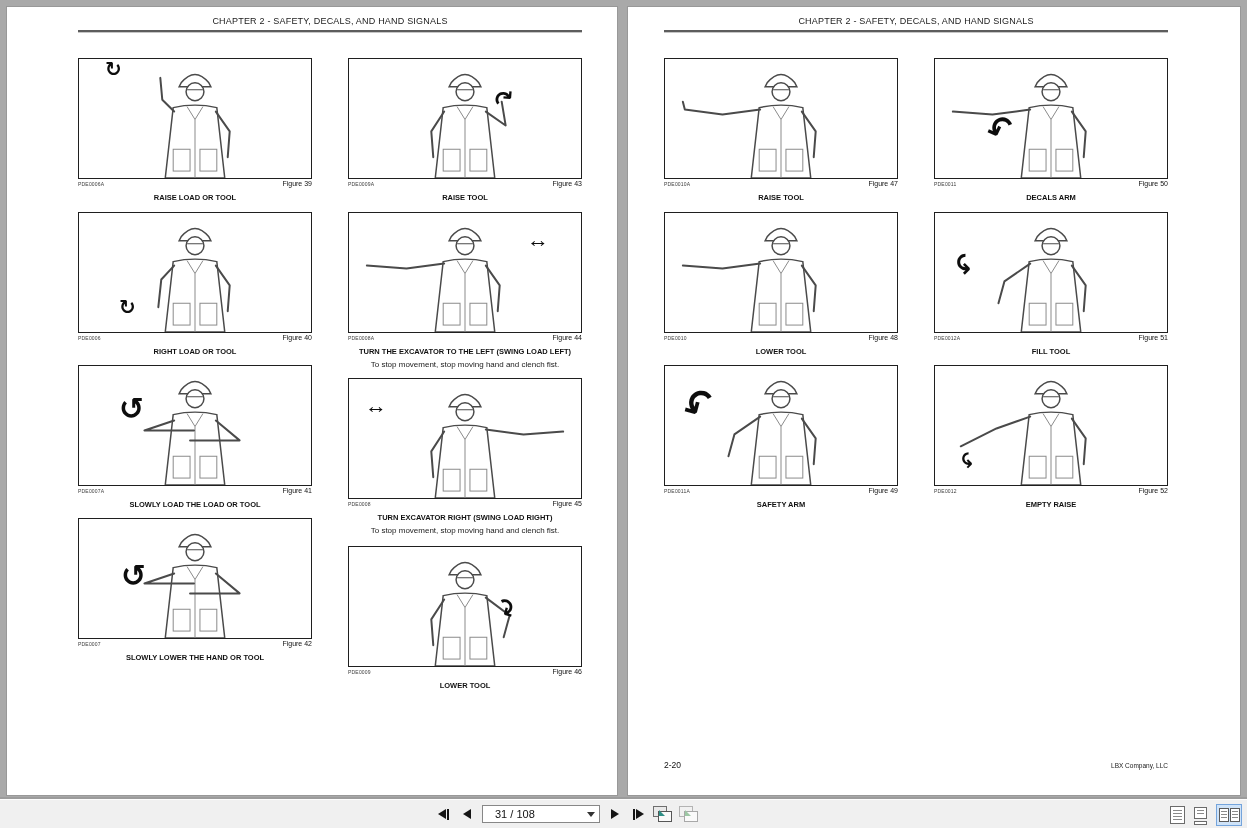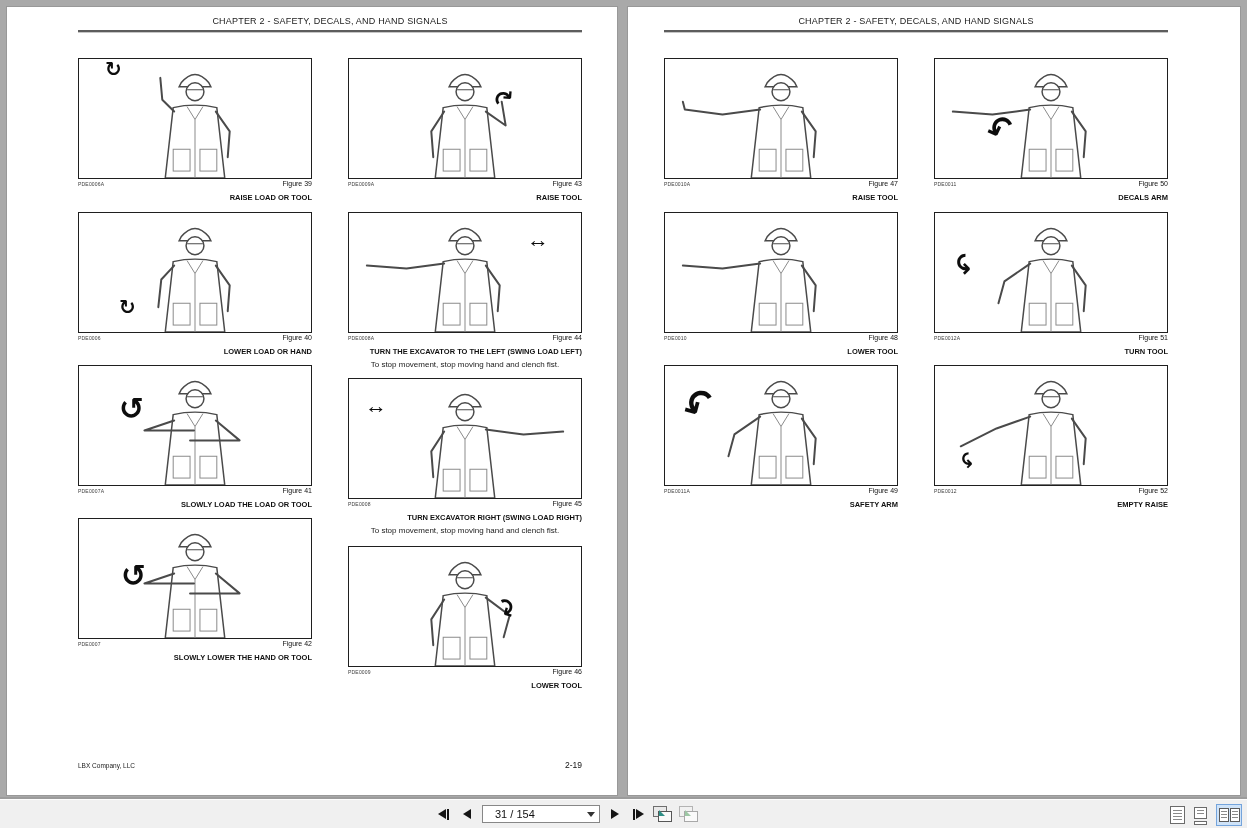--- a/index.html
+++ b/index.html
@@ -19,21 +19,21 @@
   .pg-header .htext{text-align:center;font-size:9px;color:#1a1a1a;letter-spacing:.2px;white-space:nowrap;}
   .pg-header .rule{margin-top:4px;height:2px;background:#5d5d5d;border-bottom:1px solid #c6c6c6;}
   .fig-layer{position:absolute;inset:0;}
   .fig-block{position:absolute;width:234px;}
   .fig-box{height:119px;border:1px solid #1f1f1f;background:#fff;position:relative;overflow:hidden;}
   .fig-box svg{position:absolute;left:0;top:0;width:100%;height:100%;}
   .sig-arrow{position:absolute;font-weight:bold;color:#0d0d0d;line-height:1;user-select:none;}
   .meta-row{display:flex;justify-content:space-between;align-items:baseline;margin-top:1px;}
   .fig-code{font-size:5px;color:#3c3c3c;letter-spacing:.2px;}
   .fig-num{font-size:7px;color:#111;}
-  .fig-caption{margin-top:6px;text-align:right;font-weight:bold;font-size:7.5px;color:#111;white-space:nowrap;}
+  .fig-caption{margin-top:6px;text-align:center;font-weight:bold;font-size:7.5px;color:#111;white-space:nowrap;}
   .fig-note{margin-top:4px;text-align:center;font-size:8px;color:#1a1a1a;white-space:nowrap;}
   .pg-footer{position:absolute;top:753px;display:flex;justify-content:space-between;align-items:baseline;}
   #page-1 .pg-footer{left:71px;width:504px;}
   #page-2 .pg-footer{left:36px;width:504px;}
   .foot-company{font-size:6.5px;color:#222;}
   .foot-page{font-size:8.5px;color:#111;}
   
   .toolbar{position:absolute;left:0;top:800px;width:100%;height:28px;background:#f0f0f0;
            box-shadow:0 -1px 0 #fdfdfd,0 -3px 0 #9c9c9c;}
   .nav{position:absolute;left:436px;top:5px;display:flex;align-items:center;gap:7px;}
@@ -110,21 +110,21 @@
             <rect x="122" y="90" width="17" height="22" stroke="#8a8a8a" stroke-width="1" fill="none"></rect>
             <path d="M138 52 L152 72 L150 98" stroke="#4a4a4a" stroke-width="2" stroke-linecap="round" stroke-linejoin="round" fill="none"></path>
             <path d="M96 52 L83 66 L80 94" stroke="#4a4a4a" stroke-width="2" stroke-linecap="round" stroke-linejoin="round" fill="none"></path>
           </svg>
           <span class="sig-arrow" style="left: 40px; top: 84px; font-size: 20px;">↻</span>
         </div>
         <div class="meta-row">
           <span class="fig-code">PDE0006</span>
           <span class="fig-num">Figure 40</span>
         </div>
-        <div class="fig-caption">LOWER LOAD OR HAND</div>
+        <div class="fig-caption">RIGHT LOAD OR TOOL</div>
       </div>
       <div class="fig-block" style="left: 71px; top: 358px;">
         <div class="fig-box">
           <svg viewBox="0 0 234 119" preserveAspectRatio="xMidYMax meet">
             <path d="M103 23 Q117 6 131 23 L133 27 L101 27 Z" stroke="#4a4a4a" stroke-width="1.5" fill="#ffffff"></path>
             <circle cx="117" cy="32" r="9" stroke="#4a4a4a" stroke-width="1.5" fill="#ffffff"></circle>
             <line x1="109" y1="30" x2="125" y2="30" stroke="#4a4a4a" stroke-width="1"></line>
             <path d="M95 48 Q117 43 139 48 L147 119 L87 119 Z" stroke="#4a4a4a" stroke-width="1.5" fill="#ffffff"></path>
             <path d="M109 47 L117 60 L125 47" stroke="#8a8a8a" stroke-width="1" fill="none"></path>
             <line x1="117" y1="60" x2="117" y2="119" stroke="#8a8a8a" stroke-width="1" fill="none"></line>
@@ -247,24 +247,20 @@
           </svg>
           <span class="sig-arrow" style="left: 146px; top: 50px; font-size: 24px; transform: rotate(60deg);">↷</span>
         </div>
         <div class="meta-row">
           <span class="fig-code">PDE0009</span>
           <span class="fig-num">Figure 46</span>
         </div>
         <div class="fig-caption">LOWER TOOL</div>
       </div>
     </div>
-  <div class="pg-footer">
-    <span class="foot-company">LBX Company, LLC</span>
-    <span class="foot-page">2-19</span>
-  </div>
 </div>
 
 <div class="page" id="page-2">
   <div class="pg-header">
     <div class="htext">CHAPTER 2 - SAFETY, DECALS, AND HAND SIGNALS</div>
     <div class="rule"></div>
   </div>
   <div class="fig-layer">
       <div class="fig-block" style="left: 36px; top: 51px;">
         <div class="fig-box">
@@ -365,21 +361,21 @@
             <rect x="122" y="90" width="17" height="22" stroke="#8a8a8a" stroke-width="1" fill="none"></rect>
             <path d="M138 52 L152 72 L150 98" stroke="#4a4a4a" stroke-width="2" stroke-linecap="round" stroke-linejoin="round" fill="none"></path>
             <path d="M96 50 L70 68 L64 90" stroke="#4a4a4a" stroke-width="2" stroke-linecap="round" stroke-linejoin="round" fill="none"></path>
           </svg>
           <span class="sig-arrow" style="left: 20px; top: 38px; font-size: 26px; transform: rotate(-90deg);">↶</span>
         </div>
         <div class="meta-row">
           <span class="fig-code">PDE0012A</span>
           <span class="fig-num">Figure 51</span>
         </div>
-        <div class="fig-caption">TURN TOOL</div>
+        <div class="fig-caption">FILL TOOL</div>
       </div>
       <div class="fig-block" style="left: 306px; top: 358px;">
         <div class="fig-box">
           <svg viewBox="0 0 234 119" preserveAspectRatio="xMidYMax meet">
             <path d="M103 23 Q117 6 131 23 L133 27 L101 27 Z" stroke="#4a4a4a" stroke-width="1.5" fill="#ffffff"></path>
             <circle cx="117" cy="32" r="9" stroke="#4a4a4a" stroke-width="1.5" fill="#ffffff"></circle>
             <line x1="109" y1="30" x2="125" y2="30" stroke="#4a4a4a" stroke-width="1"></line>
             <path d="M95 48 Q117 43 139 48 L147 119 L87 119 Z" stroke="#4a4a4a" stroke-width="1.5" fill="#ffffff"></path>
             <path d="M109 47 L117 60 L125 47" stroke="#8a8a8a" stroke-width="1" fill="none"></path>
             <line x1="117" y1="60" x2="117" y2="119" stroke="#8a8a8a" stroke-width="1" fill="none"></line>
@@ -390,33 +386,37 @@
           </svg>
           <span class="sig-arrow" style="left: 26px; top: 84px; font-size: 20px; transform: rotate(-90deg);">↶</span>
         </div>
         <div class="meta-row">
           <span class="fig-code">PDE0012</span>
           <span class="fig-num">Figure 52</span>
         </div>
         <div class="fig-caption">EMPTY RAISE</div>
       </div>
     </div>
+  <div class="pg-footer">
+    <span class="foot-page">2-20</span>
+    <span class="foot-company">LBX Company, LLC</span>
+  </div>
 </div>
 
 <div class="toolbar">
   <div class="nav">
     <div class="nbtn" title="First Page">
       <span class="tri-l"></span>
         <span class="vbar"></span>
     </div>
     <div class="nbtn" title="Previous Page">
       <span class="tri-l"></span>
     </div>
     <div class="page-field">
-      <span class="ptext">31 / 154</span>
+      <span class="ptext">31 / 108</span>
       <span class="combo-caret"></span>
     </div>
     <div class="nbtn" title="Next Page">
       <span class="tri-r"></span>
     </div>
     <div class="nbtn" title="Last Page">
       <span class="vbar"></span>
         <span class="tri-r"></span>
     </div>
     <div class="vicon" title="Previous View">

